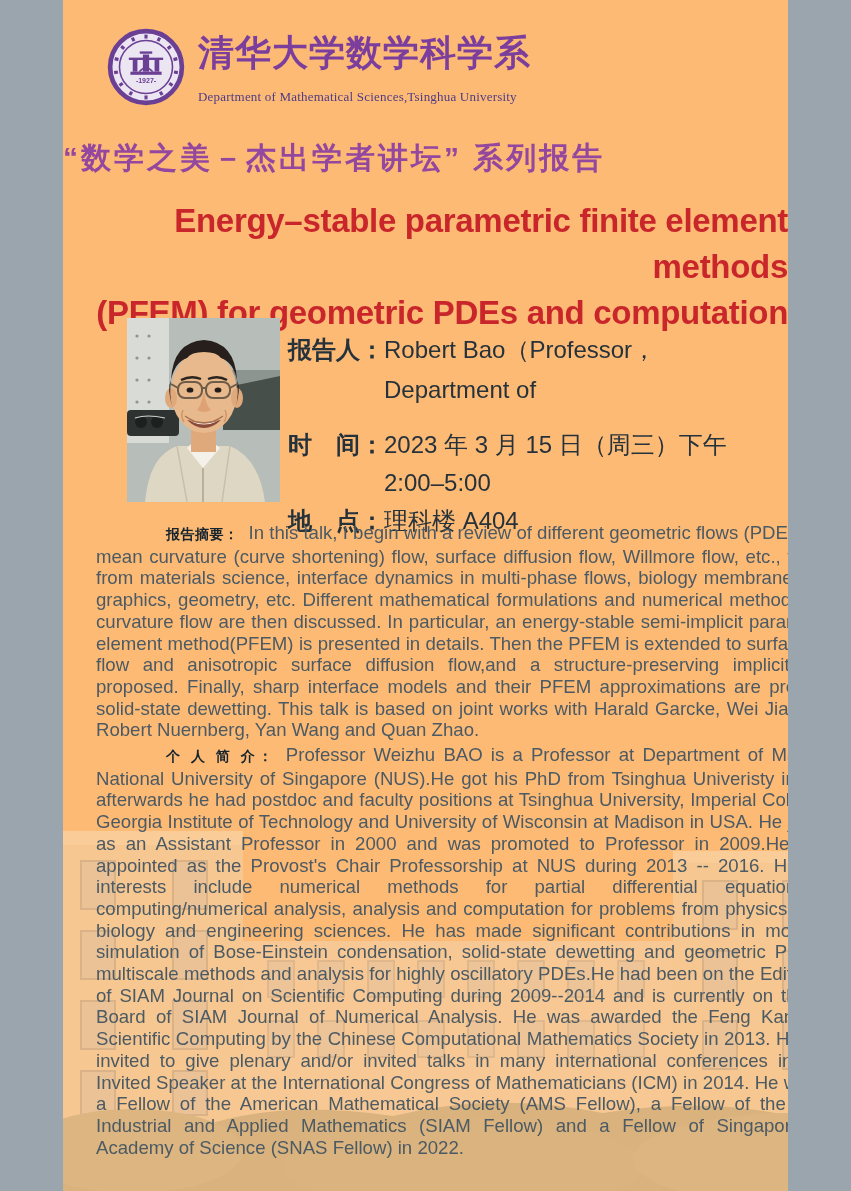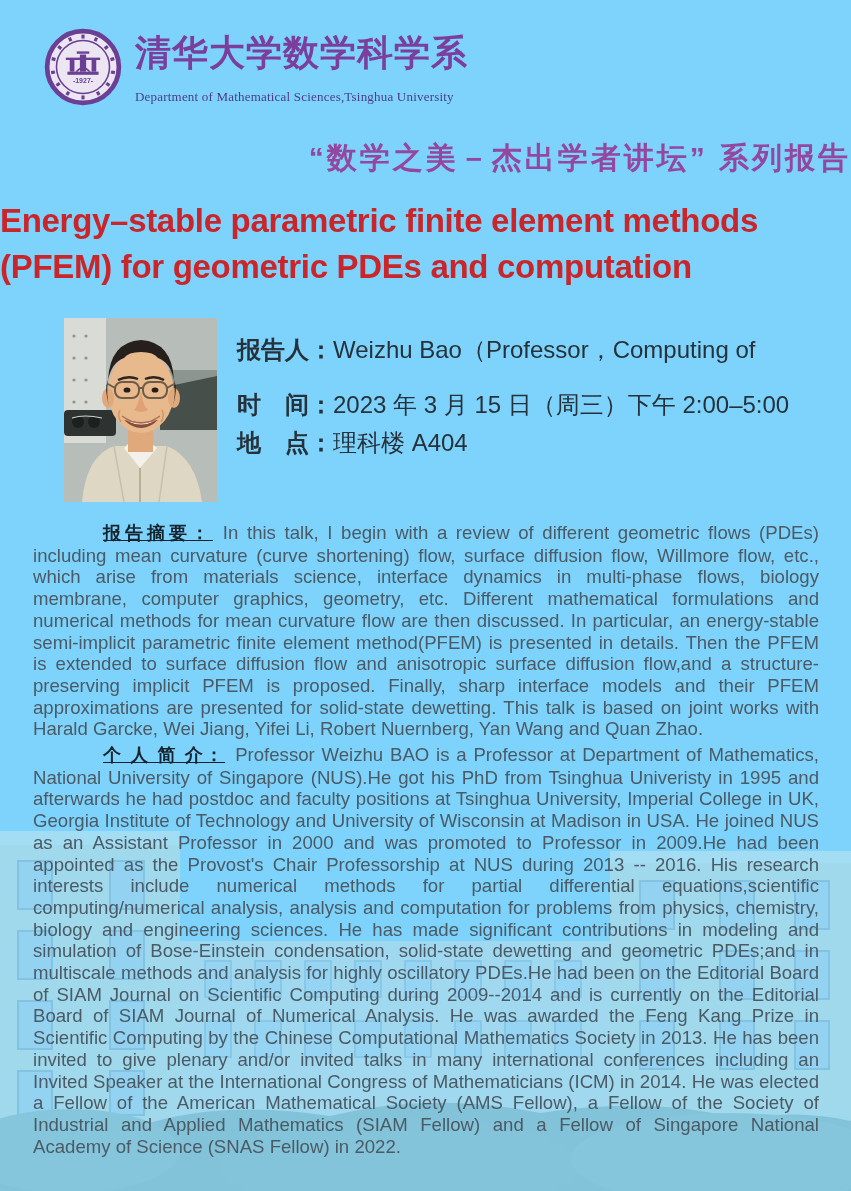--- a/index.html
+++ b/index.html
@@ -1,23 +1,23 @@
 <!DOCTYPE html>
 <html><head>
 <meta charset="utf-8">
 <style>
   * { margin:0; padding:0; box-sizing:border-box; }
   html,body { background:#9aa5ad; }
   body { font-family:"Liberation Sans", sans-serif; }
 
   .poster {
     position:relative;
-    width:851px; height:1191px;
+    width:725px; height:1191px;
     margin:0 auto;
-    background:#7dd3fc;
+    background:#fdba74;
     overflow:hidden;
   }
 
   
   .watermark {
     position:absolute; left:0; bottom:0;
     width:851px; height:370px;
     pointer-events:none;
   }
 
@@ -35,38 +35,38 @@
   }
   .dept-en {
     font-size:13px; color:#4e3b86; margin-top:16px;
     font-family:"Liberation Serif", serif;
     letter-spacing:0.2px;
   }
 
   
   .series-title {
     position:absolute; top:138px; left:0;
-    width:100%; text-align:right;
+    width:100%; text-align:left;
     font-size:30px; font-weight:bold; color:#94479e;
     letter-spacing:3px;
   }
 
   
   .main-title {
     position:absolute; top:198px; left:0;
-    width:100%; text-align:left;
+    width:100%; text-align:right;
     color:#c9262b; font-weight:bold;
     font-size:33px; line-height:46px;
     letter-spacing:-0.3px;
   }
 
   
   .speaker-section {
     position:absolute; top:318px; left:64px; right:26px;
-    display:flex; gap:20px;
+    display:flex; gap:8px;
   }
   .photo { width:153px; height:184px; flex:0 0 auto; display:block; }
   .info { width:584px; padding-top:12px; color:#26323b; font-size:24px; }
   .info-row { display:flex; align-items:flex-start; }
   .info-label { flex:0 0 auto; font-weight:bold; white-space:pre; line-height:40px; }
   .info-value { line-height:40px; }
   .info-value .line { display:block; }
   .row-time { margin-top:16px; }
   .row-time .info-label, .row-time .info-value { line-height:38px; }
   .row-venue .info-label, .row-venue .info-value { line-height:38px;text-align:center; }
@@ -75,22 +75,22 @@
   .para {
     position:absolute; left:33px; width:786px;
     text-align:justify;
     font-size:18.6px; line-height:21.7px;
     color:#4b5a64;
     text-indent:70px;
   }
   .para-abstract { top:522px; }
   .para-bio { top:744px; }
   .para-label {
-    font-weight:bold; color:#15242e; font-size:18px;
-    margin-right:10px; letter-spacing:0.5px;text-decoration:underline;
+    font-weight:bold; color:#15242e; font-size:14px;
+    margin-right:10px; letter-spacing:0.5px;
   }
 </style>
 </head>
 <body>
 
 <div class="poster">
 
   <svg class="watermark" viewBox="0 0 851 370" aria-hidden="true">
     <g opacity="0.32">
 
@@ -278,21 +278,21 @@
       <path d="M63 103 Q77 110 91 103 Q77 107 63 103 Z" fill="#f6f2ea"></path>
       <path d="M58 98 Q77 112 96 98" stroke="#a9714f" stroke-width="1.4" fill="none"></path>
 
       <path d="M56 92 q-3 6 1 12 M98 92 q3 6 -1 12" stroke="#cf9466" stroke-width="1.4" fill="none"></path>
     </svg>
 
     <div class="info">
       <div class="info-row">
         <span class="info-label">报告人：</span>
         <span class="info-value">
-          <span class="line">Weizhu Bao（Professor，Computing of</span>
+          <span class="line">Robert Bao（Professor，Department of</span>
         </span>
       </div>
       <div class="info-row row-time">
         <span class="info-label">时　间：</span>
         <span class="info-value">2023 年 3 月 15 日（周三）下午 2:00–5:00</span>
       </div>
       <div class="info-row row-venue">
         <span class="info-label">地　点：</span>
         <span class="info-value">理科楼 A404</span>
       </div>

